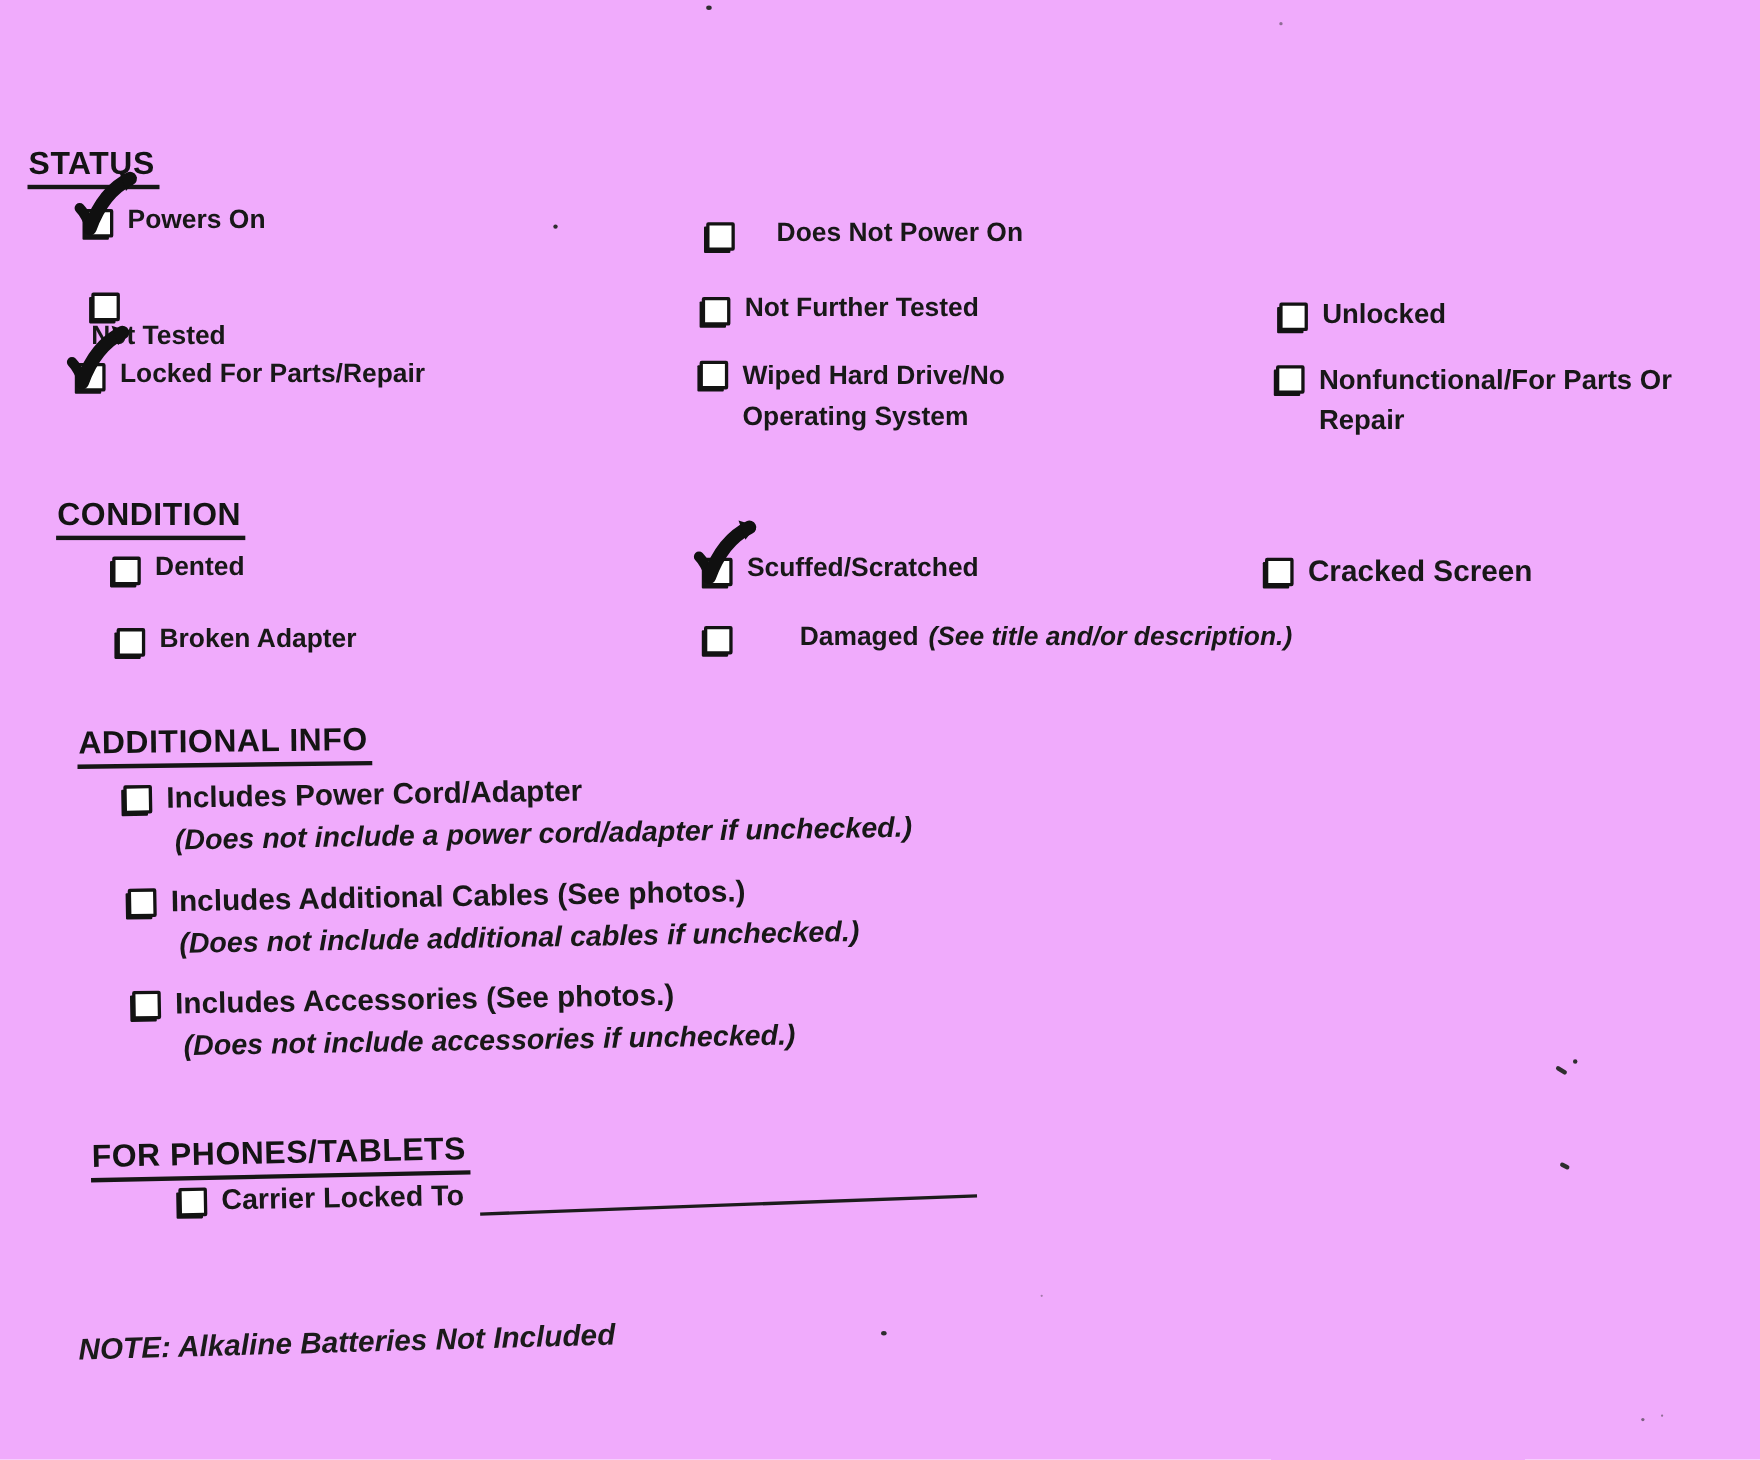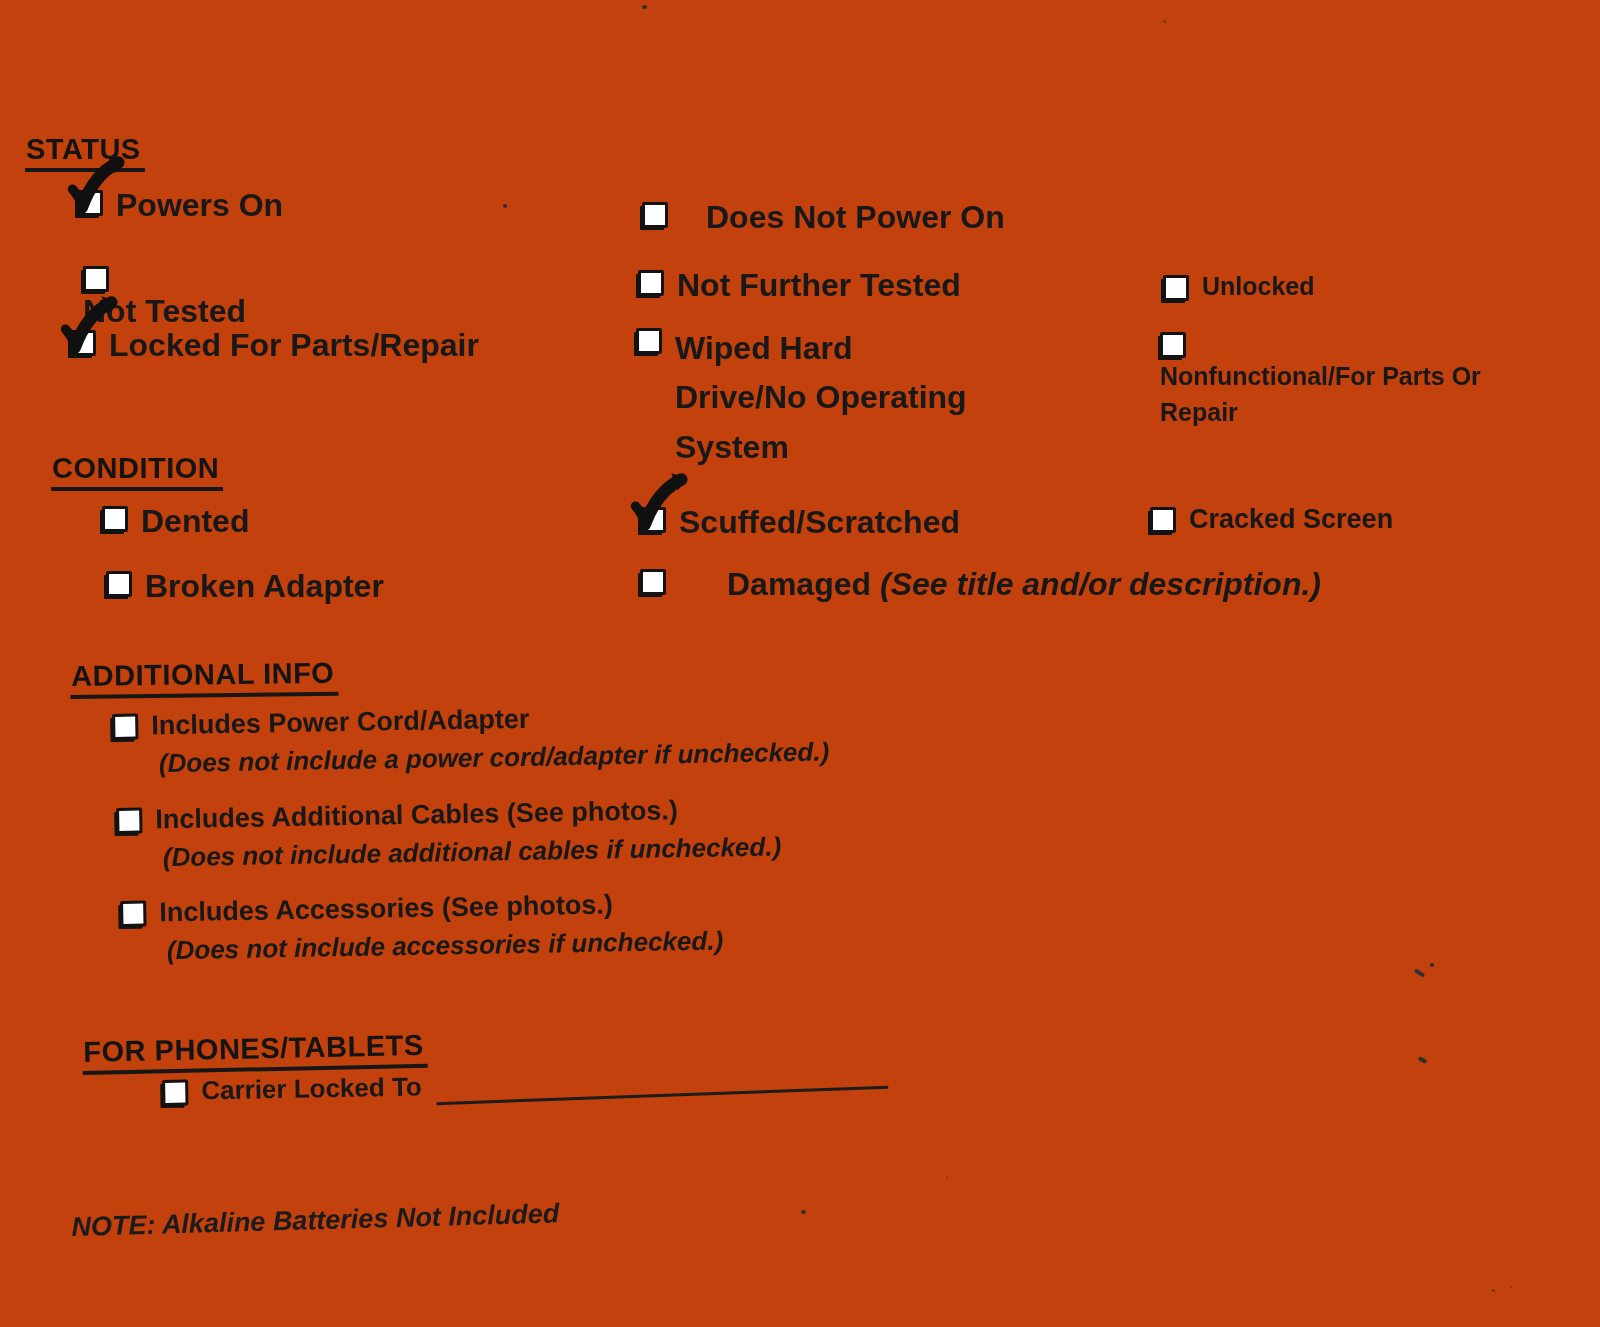--- a/index.html
+++ b/index.html
@@ -1,40 +1,40 @@
 <!DOCTYPE html>
 <html><head>
 <meta charset="utf-8">
 <style>
   html,body{margin:0;padding:0;background:#ffffff;}
   .page{
     position:relative;
     width:1600px;height:1327px;
-    background:#c2410c;
+    background:#f0abfc;
     overflow:hidden;
     font-family:"Liberation Sans", sans-serif;
     color:#161616;
   }
   .heading{
     position:absolute;
     font-size:29px;
     font-weight:700;
     letter-spacing:.5px;
     color:#141414;
     border-bottom:4px solid #161616;
     padding:0 4px 2px 1px;
     display:inline-block;
     white-space:nowrap;
   }
   .row{
     position:absolute;
     display:flex;
     align-items:flex-start;
     font-weight:700;
-    font-size:32px;
+    font-size:24px;
     line-height:1.2;
     color:#181818;
     white-space:normal;
   }
   .row .lbl{display:inline-block;}
   .row.sm{font-size:25px;}
   .cbwrap{
     position:relative;
     flex:none;
     width:26px;height:26px;
@@ -150,21 +150,21 @@
     <span class="lbl">Not Further Tested</span>
   </div>
 
   <div class="row sm" style="left:1163px;top:271px;">
     <span class="cbwrap">
       <span class="cb"></span>
     </span>
     <span class="lbl">Unlocked</span>
   </div>
 
-  <div class="row sm" style="left:1160px;top:328px;flex-direction:column;">
+  <div class="row sm" style="left:1160px;top:328px;">
     <span class="cbwrap">
       <span class="cb"></span>
     </span>
     <span class="lbl wrap330">Nonfunctional/For Parts Or Repair</span>
   </div>
 
   <div class="heading" style="left:51px;top:452px;">CONDITION</div>
 
   <div class="row" style="left:102px;top:502px;">
     <span class="cbwrap">

